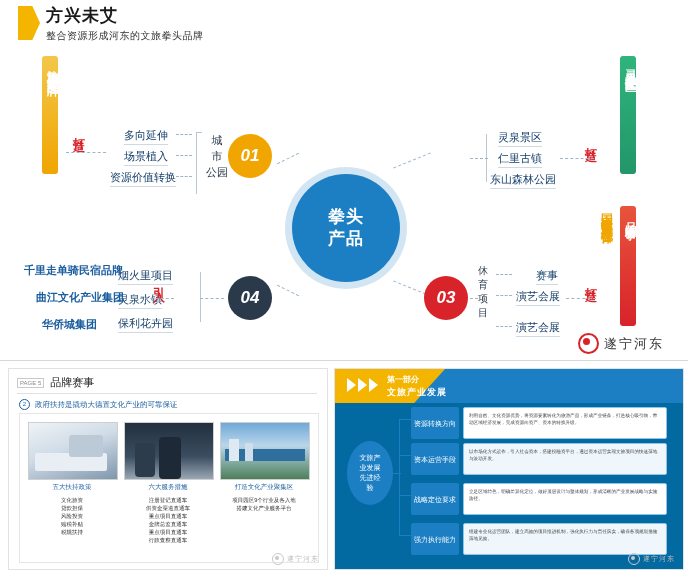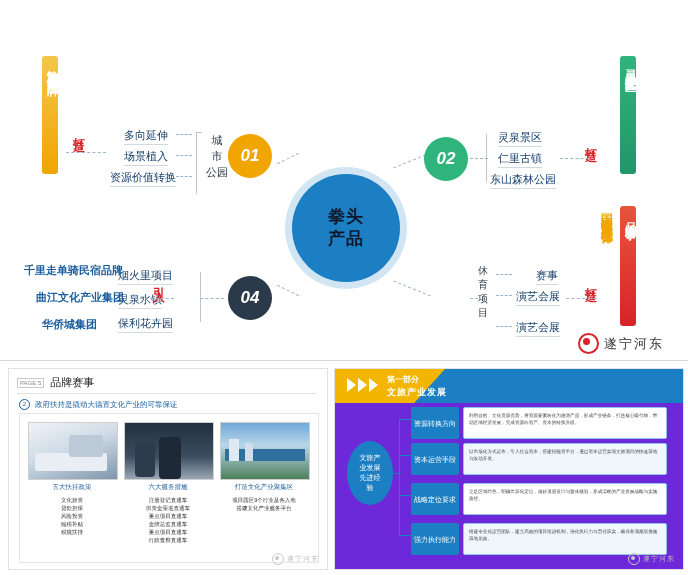--- a/index.html
+++ b/index.html
@@ -14,21 +14,21 @@
   .title-sub{font-size:10px;color:#333;margin-top:3px;letter-spacing:.5px;}
 
   .canvas{position:absolute;left:0;top:46px;width:688px;height:300px;}
 
   
   .band{position:absolute;width:16px;border-radius:3px;}
 
   .hub{position:absolute;left:292px;top:128px;width:108px;height:108px;border-radius:50%;
        background:#1c7fc4;box-shadow:0 0 0 7px rgba(28,127,196,.20);display:flex;align-items:center;
        justify-content:center;}
-  .hub span{color:#0f172a;font-size:17px;font-weight:bold;line-height:22px;text-align:center;letter-spacing:1px;}
+  .hub span{color:#ffffff;font-size:17px;font-weight:bold;line-height:22px;text-align:center;letter-spacing:1px;}
 
   .node{position:absolute;width:44px;height:44px;border-radius:50%;display:flex;align-items:center;
         justify-content:center;color:#fff;font-size:17px;font-weight:bold;font-style:italic;}
   .n01{background:#f0a500;left:228px;top:88px;}
   .n02{background:#2fb47c;left:424px;top:91px;}
   .n03{background:#d8232a;left:424px;top:230px;}
   .n04{background:#2b3a4a;left:228px;top:230px;}
 
   .leaf{position:absolute;font-size:11px;color:#1a3a5c;line-height:16px;}
   .leaf-blue{color:#1b5e9e;}
@@ -57,21 +57,21 @@
   .bl-sub{position:absolute;left:10px;top:30px;font-size:7.5px;color:#1b5e9e;display:flex;align-items:center;gap:5px;}
   .circnum{display:inline-block;width:9px;height:9px;border:1px solid #1b5e9e;border-radius:50%;
            font-size:6px;line-height:9px;text-align:center;color:#1b5e9e;}
   .bl-panel{position:absolute;left:10px;top:44px;width:298px;height:148px;border:1px solid #e6e6e6;background:#fff;}
   .card{position:absolute;width:88px;}
   .card .ph{width:88px;height:56px;border:1px solid #cfcfcf;overflow:hidden;position:relative;}
   .card .cap{font-size:6.5px;color:#1b5e9e;text-align:center;margin-top:3px;}
   .card .body{font-size:5.5px;color:#333;text-align:center;line-height:8px;margin-top:4px;}
 
   
-  .slide-br{position:absolute;left:334px;top:368px;width:348px;height:200px;background:#6d28d9;
+  .slide-br{position:absolute;left:334px;top:368px;width:348px;height:200px;background:#0369a1;
             border:1px solid #e2e2e2;overflow:hidden;}
   .br-hd{position:absolute;left:0;top:0;width:348px;height:34px;background:#1c7fc4;}
   .br-hd-yellow{position:absolute;left:0;top:0;width:110px;height:34px;background:#f3b500;
                 clip-path:polygon(0 0,100% 0,72% 100%,0 100%);}
   .br-arrows{position:absolute;left:12px;top:9px;display:flex;gap:2px;}
   .arw{width:0;height:0;border-top:7px solid transparent;border-bottom:7px solid transparent;border-left:9px solid #fff;}
   .br-hd-t1{position:absolute;left:52px;top:5px;font-size:8px;color:#fff;font-weight:bold;}
   .br-hd-t2{position:absolute;left:52px;top:17px;font-size:9px;color:#fff;font-weight:bold;letter-spacing:1px;}
   .br-oval{position:absolute;left:12px;top:72px;width:46px;height:64px;border-radius:50%;background:#1c7fc4;
            display:flex;align-items:center;justify-content:center;}
@@ -89,20 +89,27 @@
   .wm .c:after{content:"";position:absolute;left:2px;top:2px;width:4px;height:4px;border-radius:50%;background:#c9c9c9;}
   .wm .t{font-size:7px;color:#bdbdbd;letter-spacing:1px;}
 </style>
 </head>
 <body>
 
 <div id="root">
 
   <div class="slide-top">
 
+    <div class="top-title-bar">
+      <div class="title-chevron"></div>
+      <div>
+        <div class="title-main">方兴未艾</div>
+        <div class="title-sub">整合资源形成河东的文旅拳头品牌</div>
+      </div>
+    </div>
 
     <div class="canvas">
 
       <div class="band" style="left:42px;top:10px;height:118px;background:linear-gradient(#f3c64a,#f0a500);"></div>
       <div class="cn-vert" style="left:46px;top:14px;color:#ffffff;height:110px;">旅游度假休闲品牌</div>
 
       <div class="band" style="left:620px;top:10px;height:118px;background:linear-gradient(#2fb47c,#23966a);"></div>
       <div class="cn-vert" style="left:624px;top:14px;color:#ffffff;height:110px;">灵泉禅文化圣区</div>
 
       <div class="band" style="left:620px;top:160px;height:120px;background:linear-gradient(#e8543c,#d8232a);"></div>
@@ -136,29 +143,29 @@
       <div class="leaf-box" style="left:124px;top:103px;">场景植入</div>
       <div class="leaf-box" style="left:110px;top:124px;">资源价值转换</div>
 
       <div class="dash" style="left:176px;top:88px;width:16px;"></div>
       <div class="dash" style="left:176px;top:109px;width:16px;"></div>
       <div class="dash" style="left:176px;top:130px;width:16px;"></div>
 
       <div class="cn-vert" style="left:72px;top:82px;color:#d8232a;height:34px;">打造</div>
       <div class="dash" style="left:66px;top:106px;width:40px;"></div>
 
-      <div class="node n02">02</div>
       <div class="leaf-box" style="left:498px;top:84px;">灵泉景区</div>
       <div class="leaf-box" style="left:498px;top:105px;font-family:Liberation Serif, serif;">仁里古镇</div>
       <div class="leaf-box" style="left:490px;top:126px;">东山森林公园</div>
       <div class="solidv" style="left:486px;top:88px;height:48px;"></div>
       <div class="dash" style="left:470px;top:112px;width:18px;"></div>
       <div class="cn-vert" style="left:584px;top:92px;color:#d8232a;height:34px;">打造</div>
       <div class="dash" style="left:560px;top:112px;width:34px;"></div>
 
+      <div class="node n03">03</div>
       <div class="leaf" style="left:476px;top:218px;width:14px;text-align:center;color:#2b3a4a;line-height:14px;font-size:10px;">
         <div>休</div>
         <div>育</div>
         <div>项</div>
         <div>目</div>
       </div>
       <div class="leaf-box" style="left:536px;top:222px;">赛事</div>
       <div class="leaf-box" style="left:516px;top:243px;">演艺会展</div>
       <div class="leaf-box" style="left:516px;top:274px;">演艺会展</div>
       <div class="dash" style="left:470px;top:252px;width:8px;"></div>

